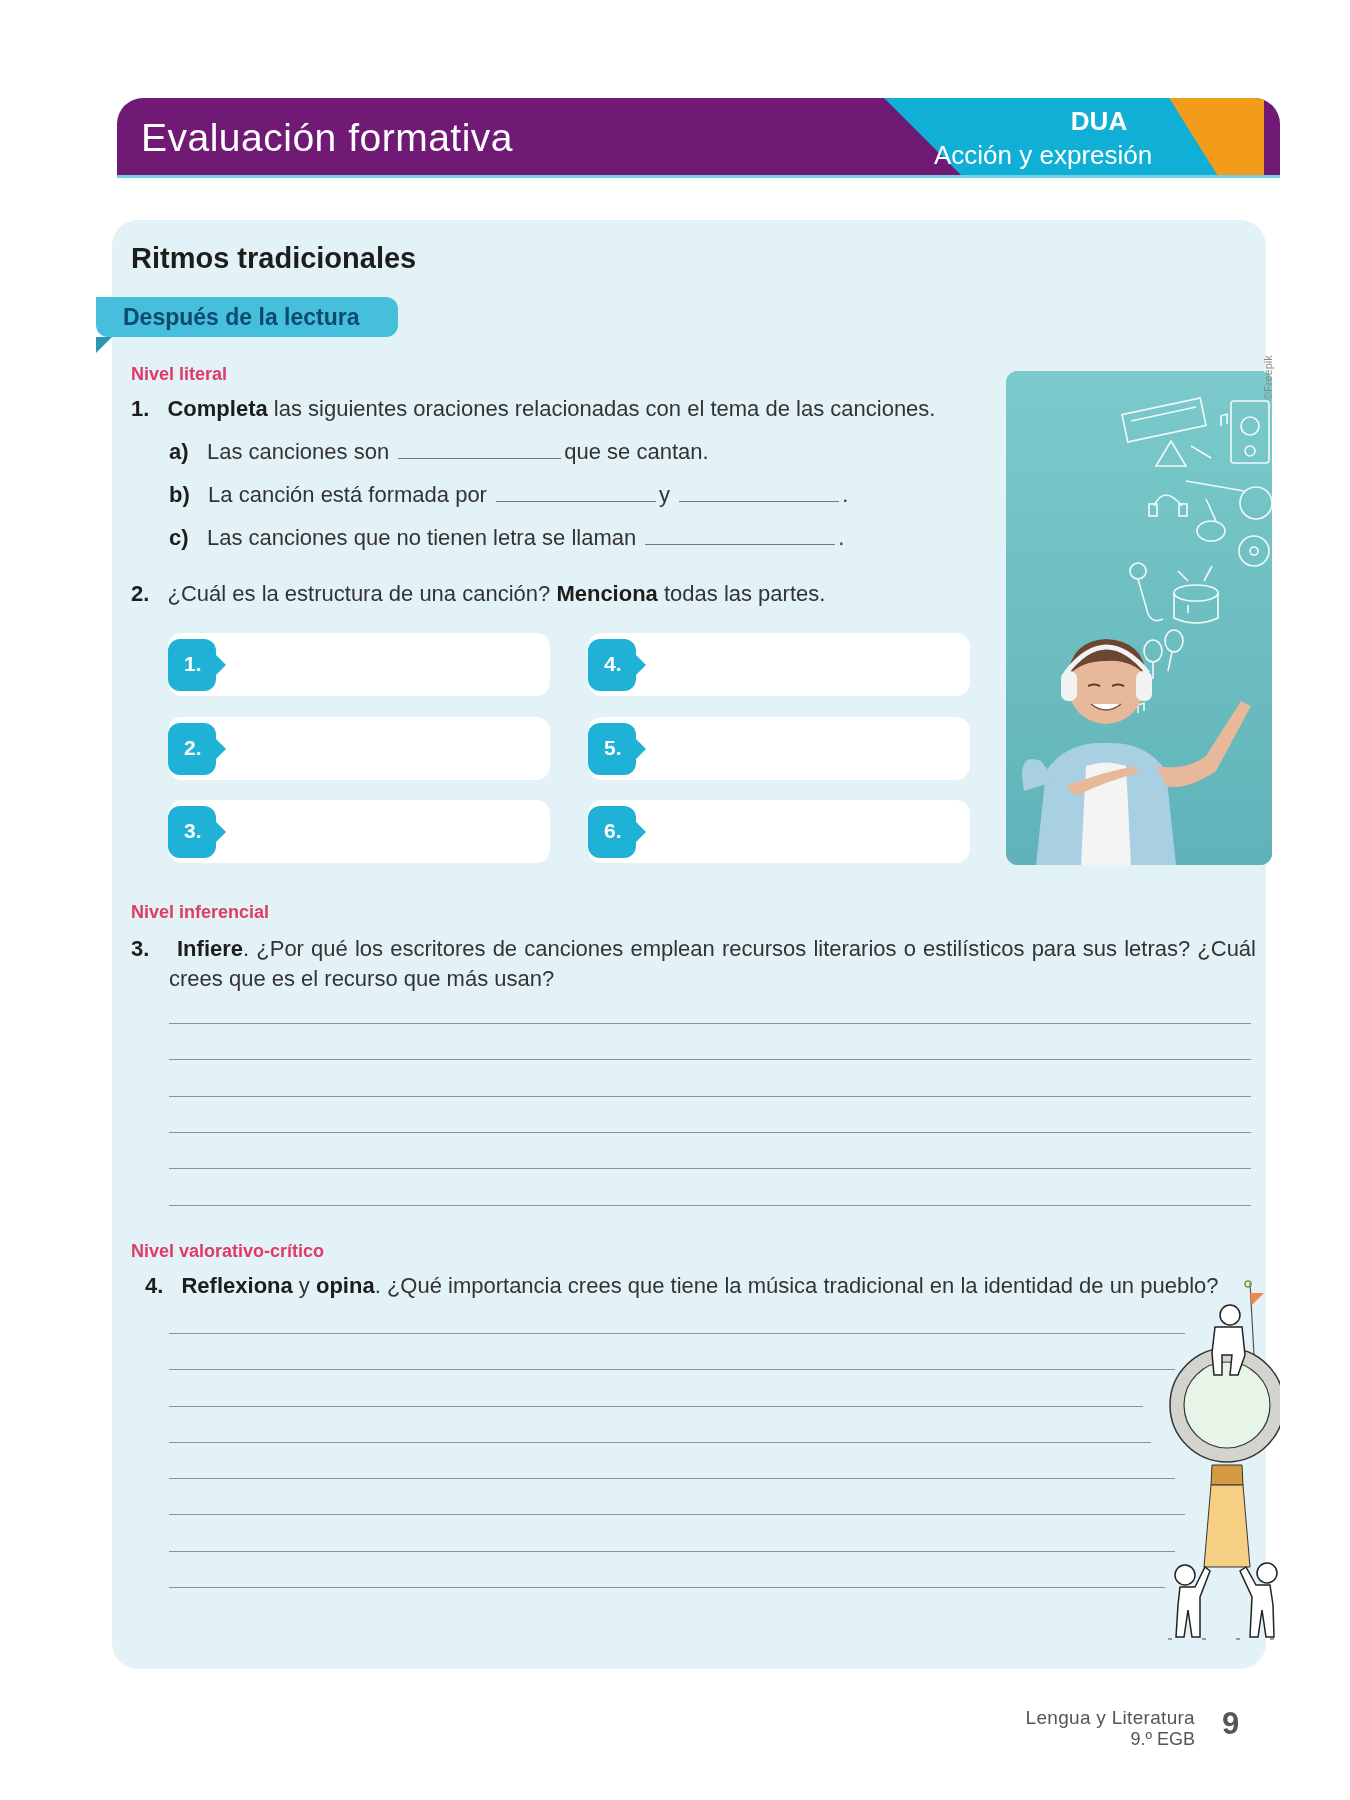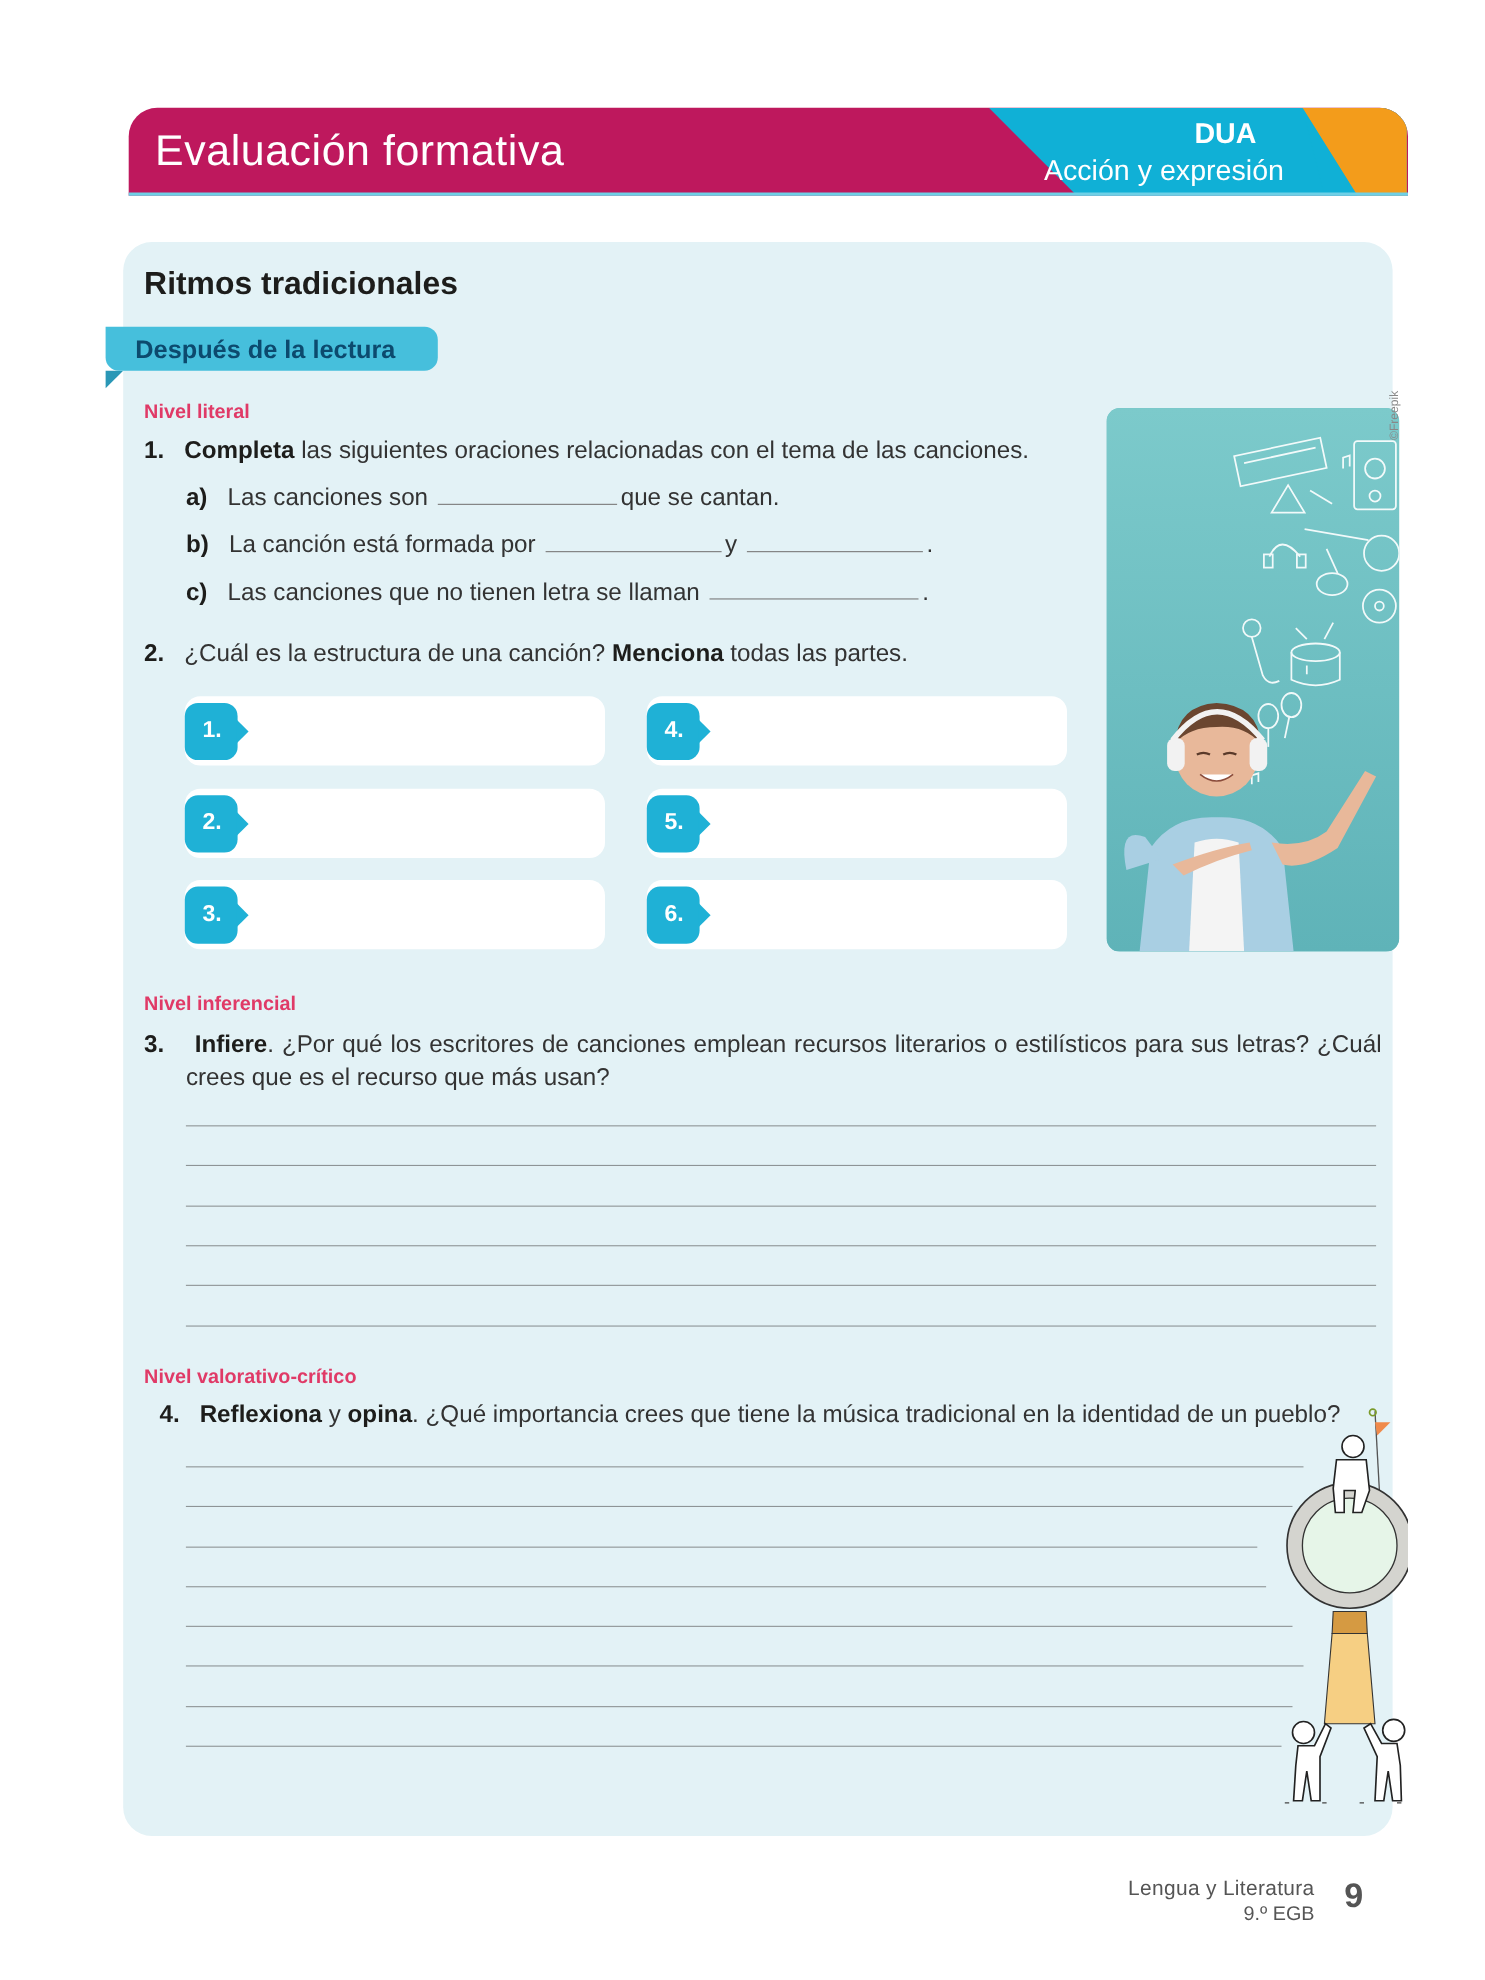--- a/index.html
+++ b/index.html
@@ -1,24 +1,24 @@
 <!DOCTYPE html>
 <html><head>
 <meta charset="utf-8">
 <style>
   html, body { margin: 0; padding: 0; }
   body { width: 1350px; height: 1800px; background: #ffffff; position: relative; overflow: hidden;
          font-family: "Liberation Sans", sans-serif; color: #222; }
   .abs { position: absolute; }
 
   
-  .header { left: 117px; top: 98px; width: 1163px; height: 80px; background: #be185d;
+  .header { left: 117px; top: 98px; width: 1163px; height: 80px; background: #701a75;
             border-top-left-radius: 26px; border-top-right-radius: 26px; overflow: hidden; }
   .header-title { left: 24px; top: 18px; font-size: 39px; color: #ffffff; letter-spacing: 0.5px; }
-  .header-right { position: absolute; right: 1px; top: 0; width: 380px; height: 84px; }
+  .header-right { position: absolute; right: 16px; top: 0; width: 380px; height: 84px; }
   .header-right svg { position: absolute; left: 0; top: 0; }
   .dua-title { position: absolute; left: 0; width: 330px; top: 8px; text-align: center; font-size: 26px; font-weight: bold; color: #fff; }
   .dua-sub { position: absolute; left: 0; width: 330px; top: 42px; text-align: left; font-size: 26px; color: #fff; }
   .header-bottom { left: 117px; top: 175px; width: 1163px; height: 3px; background: #6fd0e6; }
 
   
   .panel { left: 112px; top: 220px; width: 1154px; height: 1449px; background: #e3f2f6; border-radius: 26px; }
 
   .section-title { left: 131px; top: 242px; font-size: 29px; font-weight: bold; color: #1d1d1b; }
 

